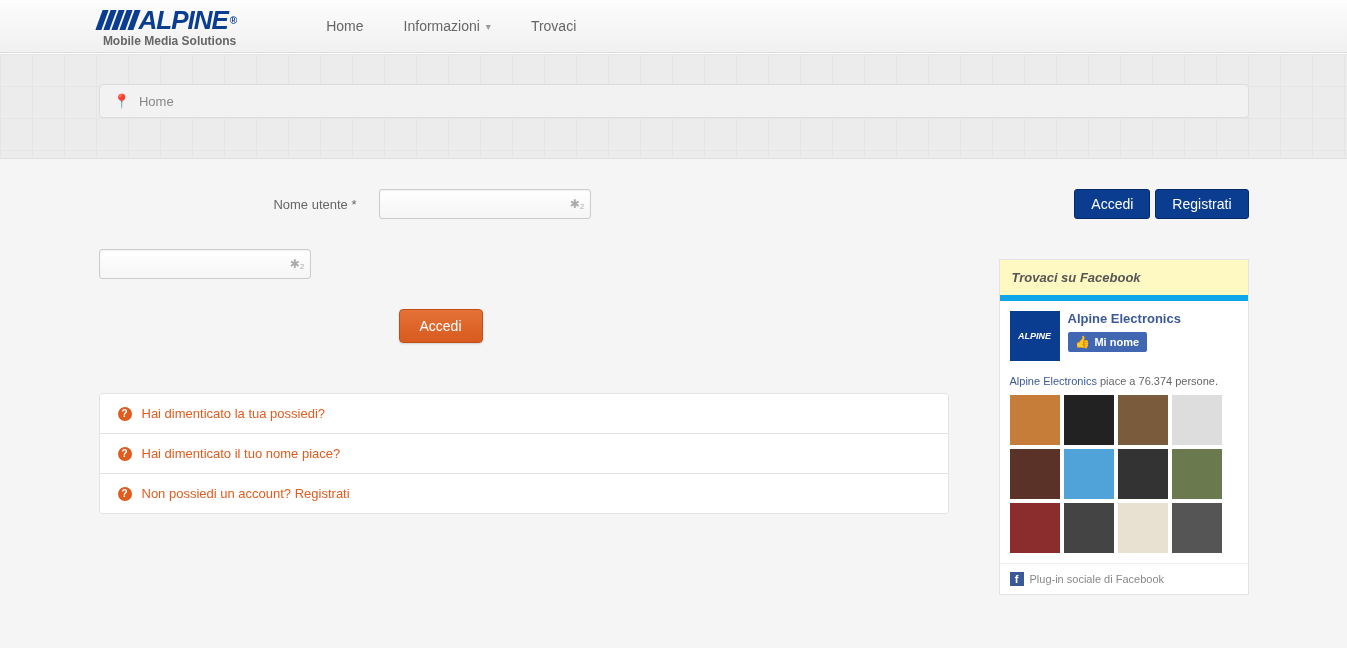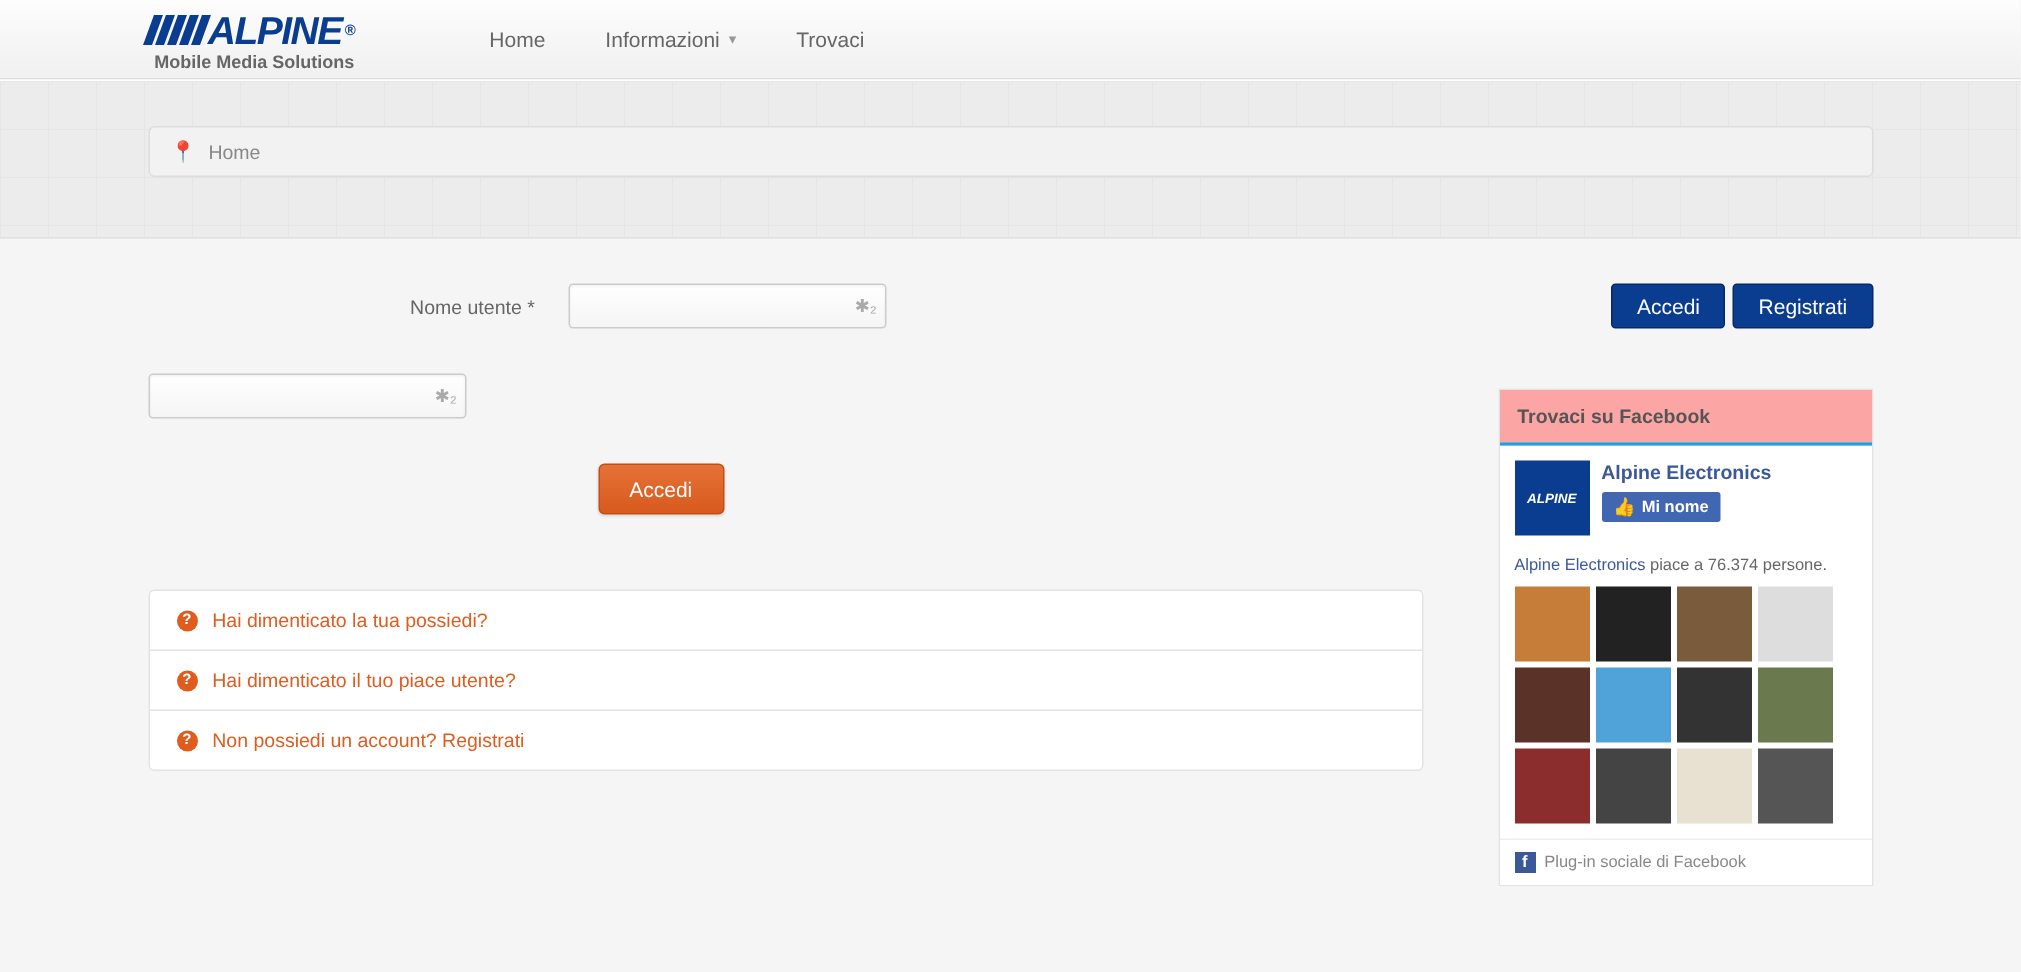--- a/index.html
+++ b/index.html
@@ -36,21 +36,21 @@
 .helplist { margin-top: 50px; border: 1px solid #e3e3e3; border-radius: 4px; overflow: hidden; }
 .helprow { padding: 12px 18px; border-top: 1px solid #e3e3e3; display: flex; align-items: center; gap: 10px; color: #e05c1e; font-size: 13px; cursor: pointer; background:#fff; }
 .helprow:first-child { border-top: none; }
 .help-icon { width:14px; height:14px; border-radius:50%; background:#e05c1e; color:#fff; font-size:10px; display:inline-flex; align-items:center; justify-content:center; font-weight:bold; }
 
 .side { width: 250px; }
 .auth-buttons { display: flex; gap: 5px; justify-content: flex-end; margin-bottom: 40px; }
 .blue-btn { background: #0a3d8f; color: #fff; border: 1px solid #06296a; border-radius: 3px; padding: 6px 16px; font-size: 14px; cursor: pointer; }
 
 .fb-box { border: 1px solid #e3e3e3; background: #fff; }
-.fb-head { background: #fca5a5; padding: 10px 12px; color: #555; font-size: 13px; font-weight: bold; border-bottom:2px solid #0ea5e9;}
+.fb-head { background: #fef9c3; padding: 10px 12px; color: #555; font-size: 13px; font-weight: bold; border-bottom:6px solid #0ea5e9;font-style:italic;}
 .fb-body { padding: 10px; }
 .fb-top { display: flex; gap: 8px; }
 .fb-logo { width: 50px; height: 50px; background: #0a3d8f; color:#fff; font-size:9px; font-style:italic; font-weight:bold; display:flex; align-items:center; justify-content:center; text-align:center; }
 .fb-title { color: #3b5998; font-weight: bold; font-size: 13px; }
 .fb-like { display:inline-flex; align-items:center; gap:4px; background:#4267b2; color:#fff; font-size:11px; font-weight:bold; padding:3px 8px; border-radius:2px; margin-top:6px; cursor:pointer; }
 .fb-like .thumb { font-size:12px; }
 .fb-stats { font-size: 11px; color:#666; margin: 14px 0 8px; }
 .fb-stats a { color:#3b5998; text-decoration:none; }
 .fb-grid { display:grid; grid-template-columns: repeat(4, 50px); gap:4px; }
 .fb-av { width:50px; height:50px; background:#888; }
@@ -114,21 +114,21 @@
     </div>
     <button class="submit-btn">Accedi</button>
 
     <div class="helplist">
       <div class="helprow">
         <span class="help-icon">?</span>
         <span>Hai dimenticato la tua possiedi?</span>
       </div>
       <div class="helprow">
         <span class="help-icon">?</span>
-        <span>Hai dimenticato il tuo piace utente?</span>
+        <span>Hai dimenticato il tuo nome piace?</span>
       </div>
       <div class="helprow">
         <span class="help-icon">?</span>
         <span>Non possiedi un account? Registrati</span>
       </div>
     </div>
   </div>
 
   <div class="side">
     <div class="auth-buttons">

